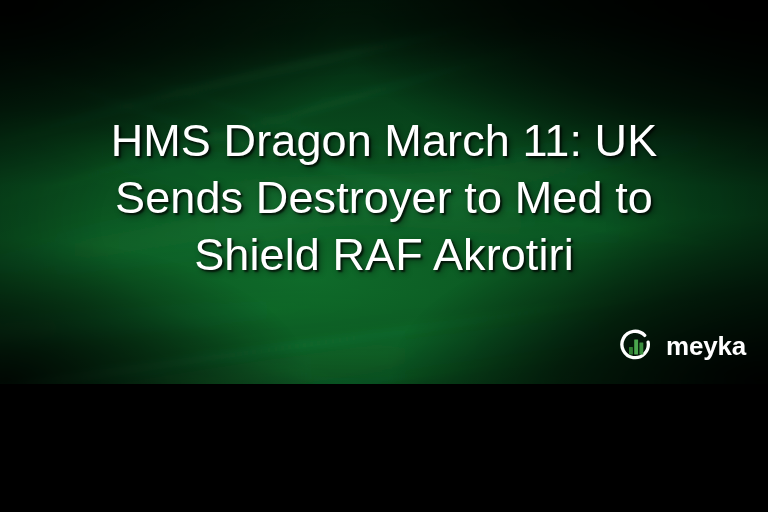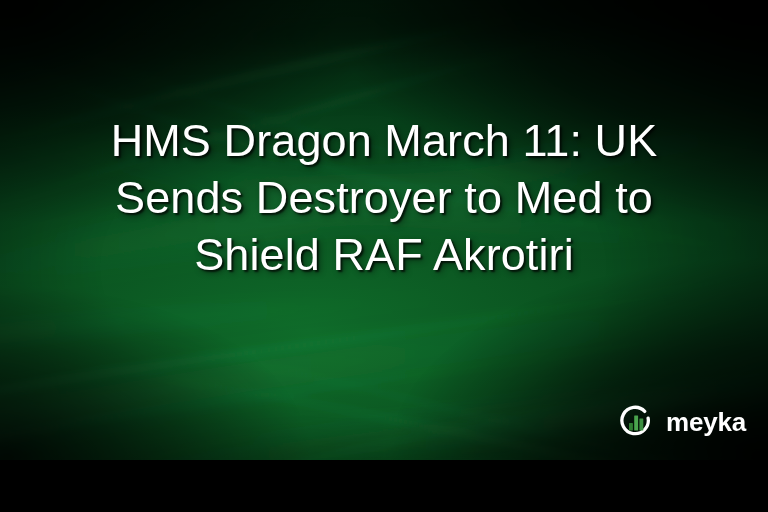--- a/index.html
+++ b/index.html
@@ -6,21 +6,21 @@
     margin: 0;
     padding: 0;
     background: #000;
   }
   body {
     font-family: "Liberation Sans", sans-serif;
   }
   #canvas {
     position: relative;
     width: 768px;
-    height: 460px;
+    height: 384px;
     overflow: hidden;
     background: #03170a;
   }
 
   
   .bg-layer {
     position: absolute;
     inset: 0;
     pointer-events: none;
   }

